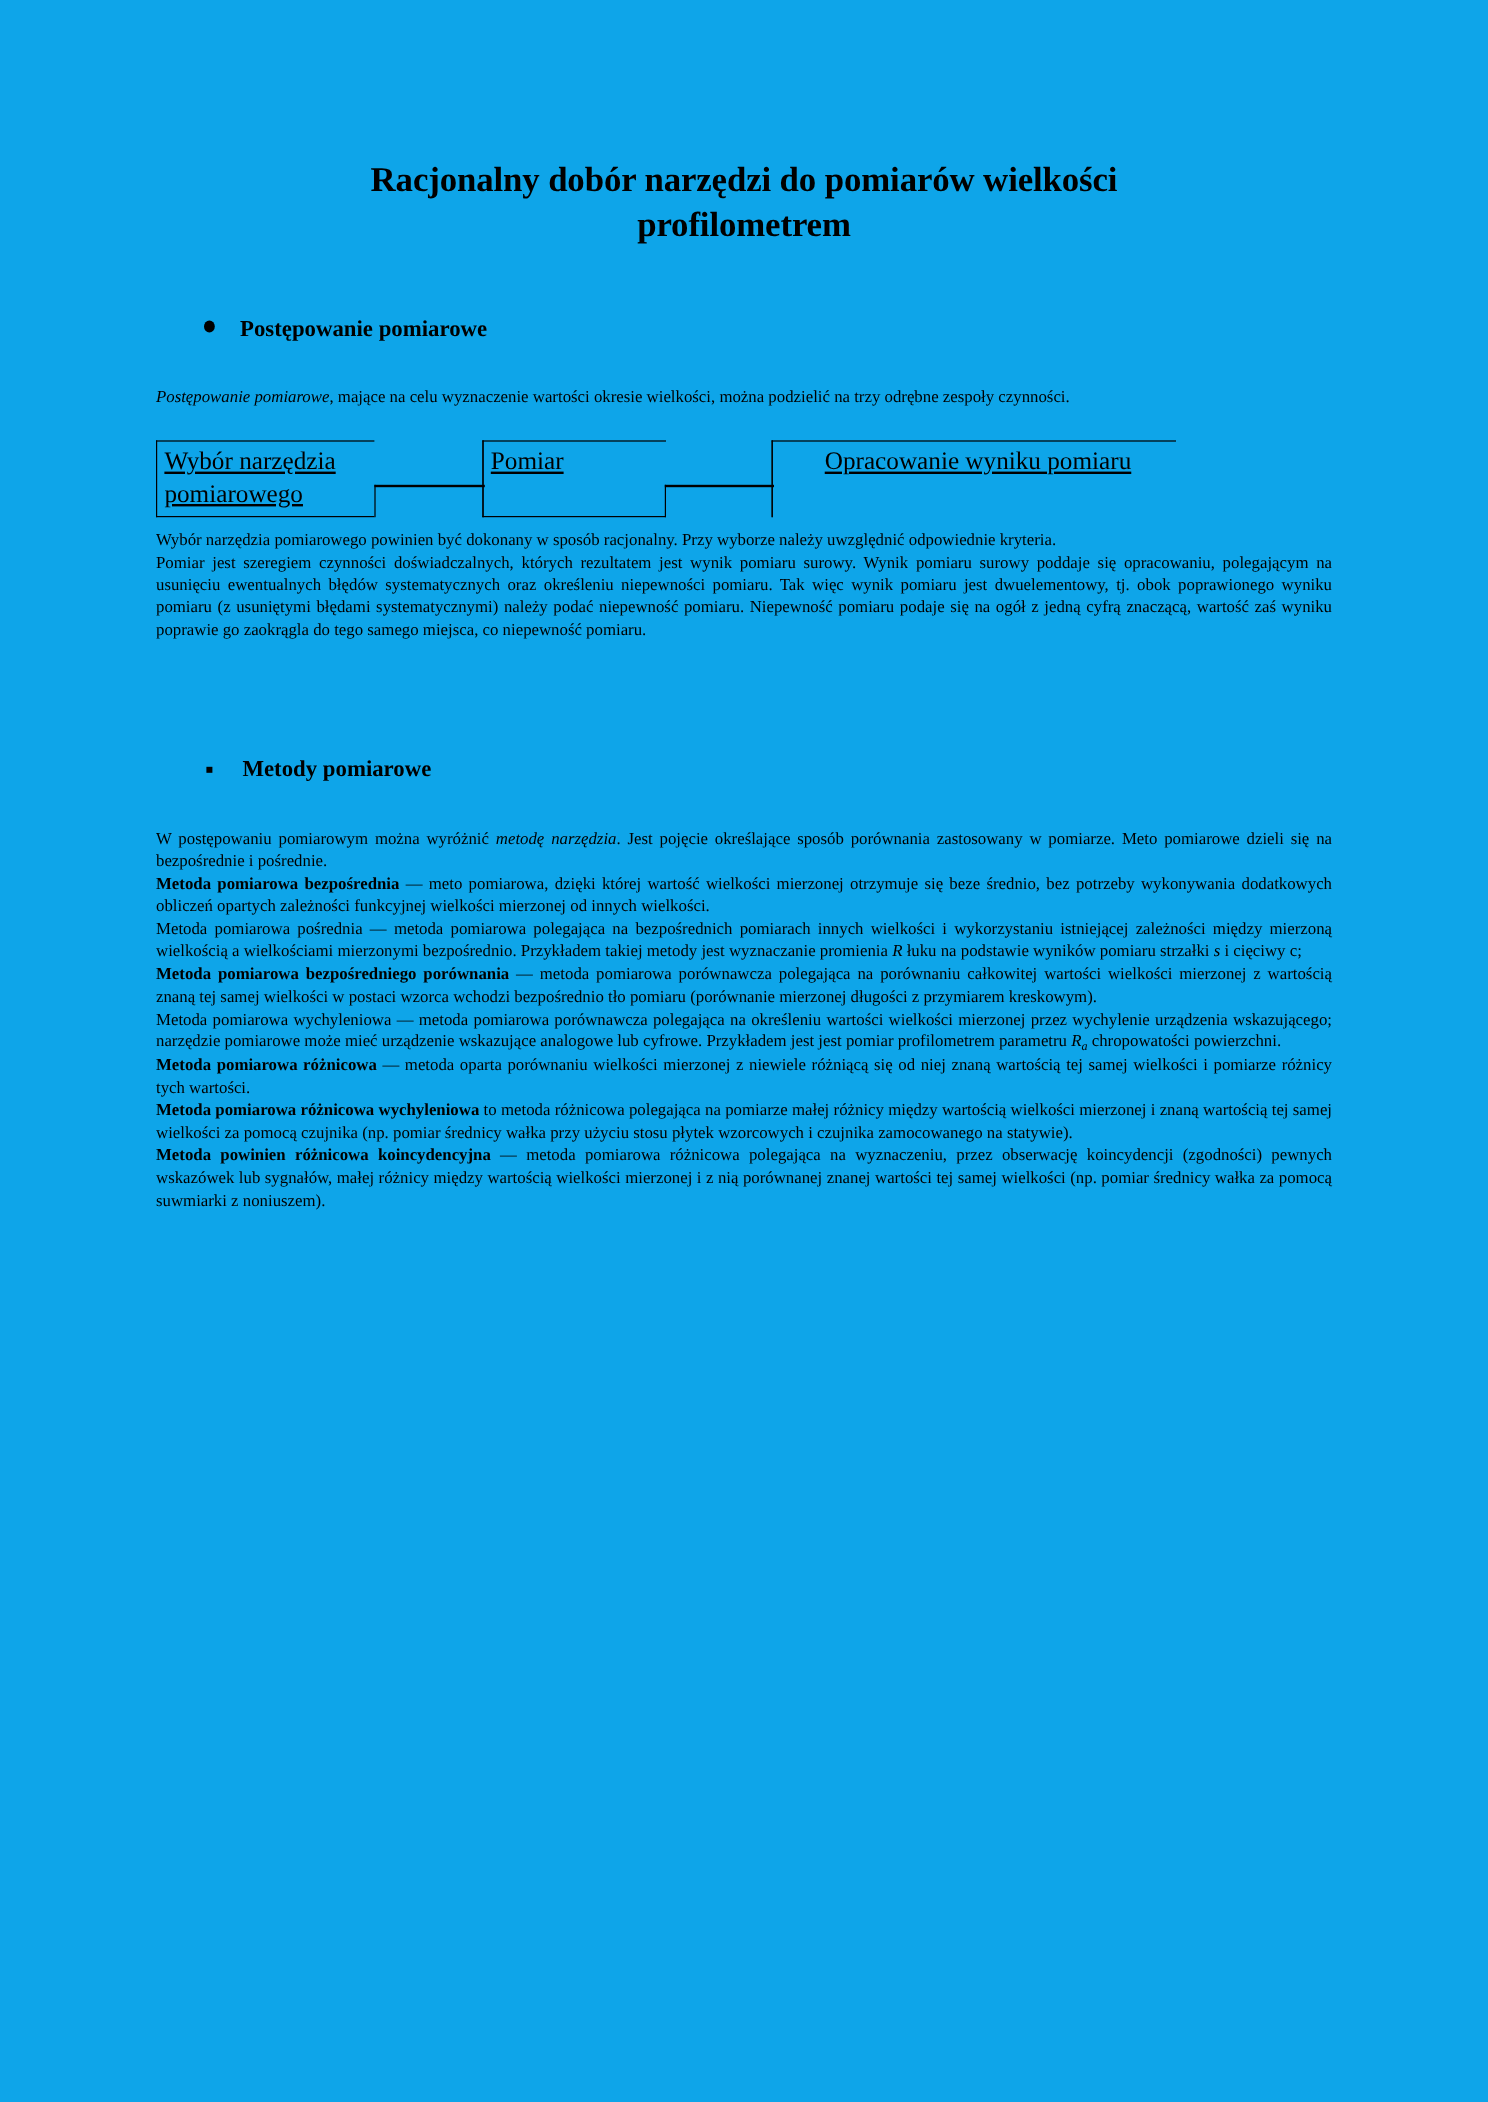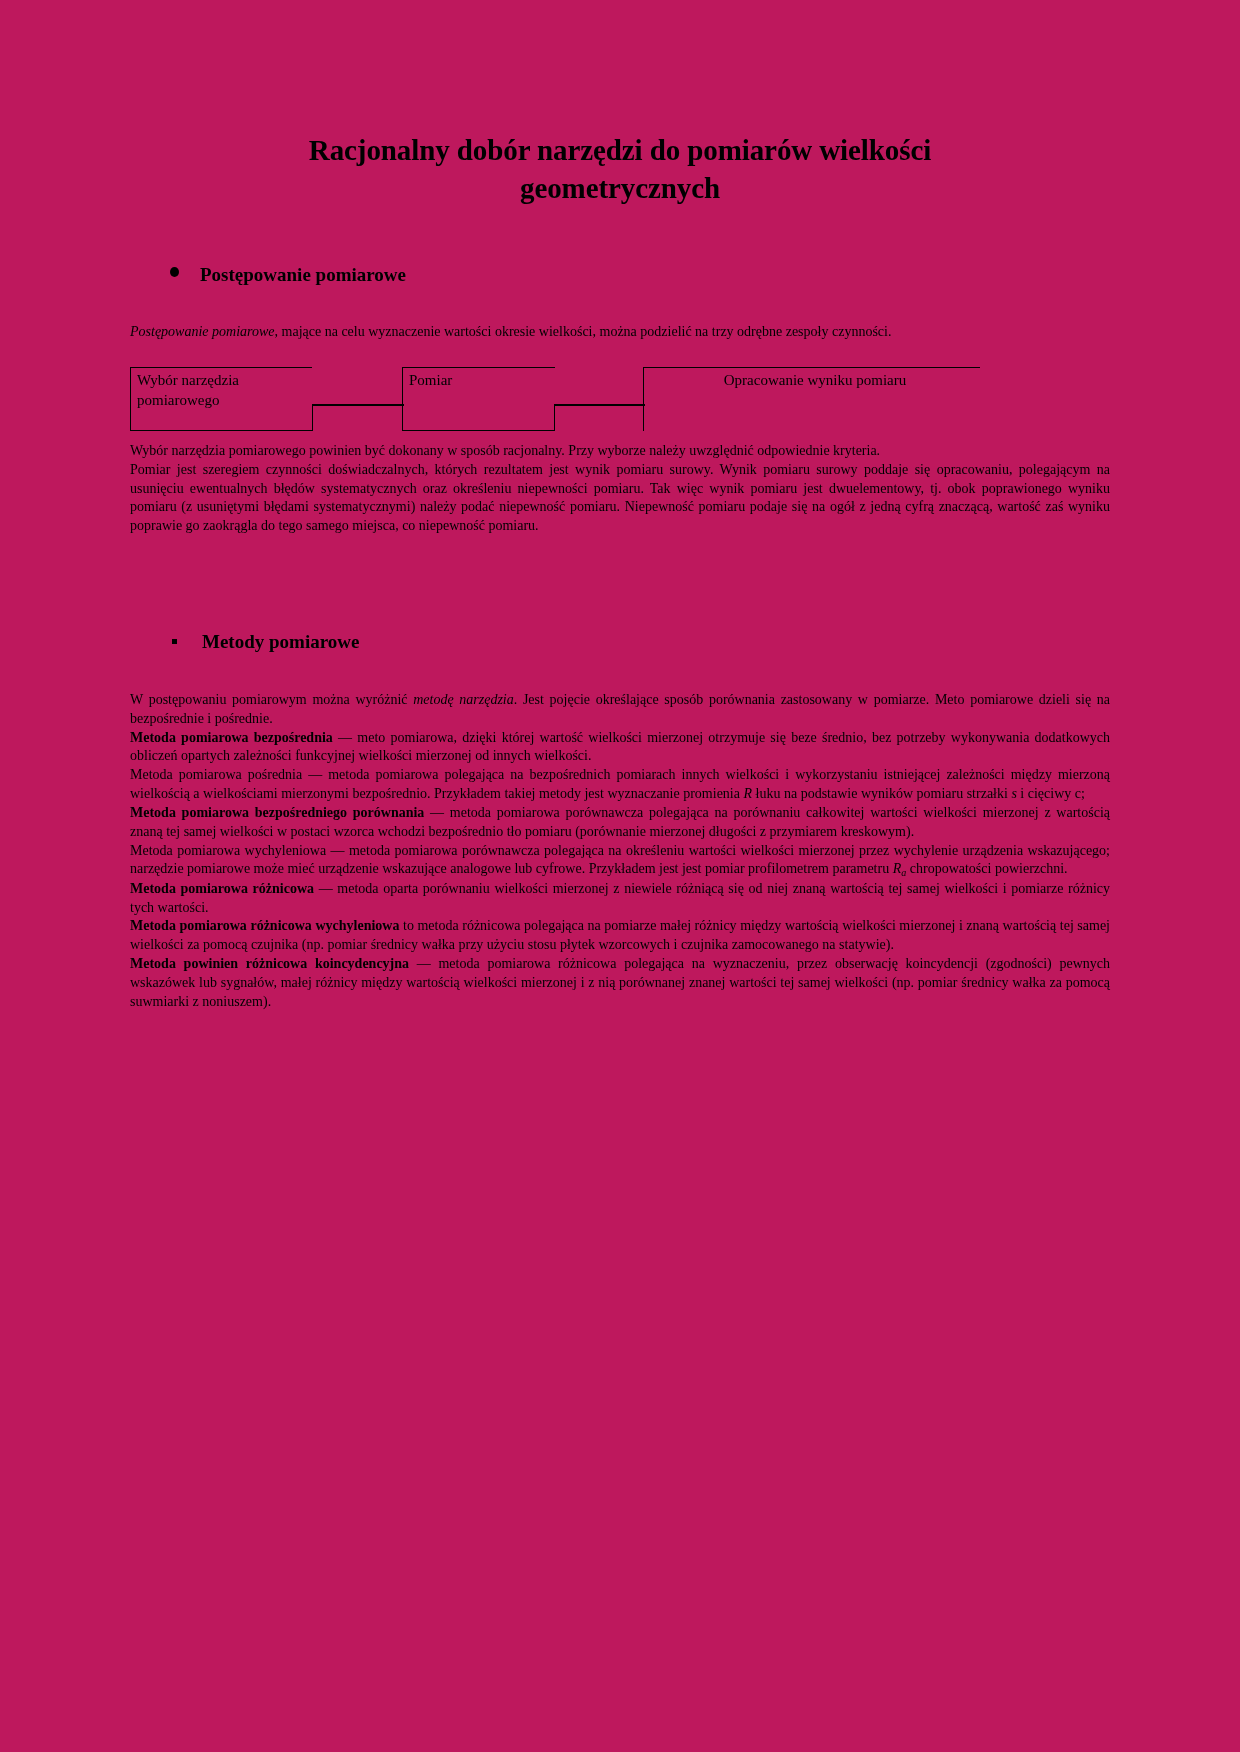--- a/index.html
+++ b/index.html
@@ -5,21 +5,21 @@
   html, body {
     margin: 0;
     padding: 0;
     background: #ffffff;
   }
   .page {
     position: relative;
     width: 1240px;
     height: 1752px;
     margin: 0 auto;
-    background: #be185d;
+    background: #0ea5e9;
     font-family: "Liberation Serif", "DejaVu Serif", serif;
     color: #000000;
     box-sizing: border-box;
     overflow: hidden;
   }
   .content {
     position: absolute;
     left: 130px;
     top: 0;
     width: 980px;
@@ -89,24 +89,25 @@
     height: 64px;
     margin-top: 25px;
     margin-bottom: 0;
   }
   .dbox {
     position: absolute;
     top: 0;
     border: 1.6px solid #000;
     border-right: none;
     box-sizing: border-box;
-    font-size: 15px;
+    font-size: 21px;
     line-height: 1.30;
     padding: 3px 0 0 6px;
     height: 64px;
+    text-decoration: underline;
   }
   .dbox.b1 { left: 0; width: 182px; }
   .dbox.b2 { left: 272px; width: 153px; }
   .dbox.b3 { left: 513px; width: 337px; border-bottom: none; text-align: center; }
 
   .dbox .dtext { display: block; }
 
   .dconn {
     position: absolute;
     height: 0;
@@ -128,21 +129,21 @@
   .dtick.t6 { left: 513px; top: 37px; height: 27px; }
 </style>
 </head>
 <body>
 
 <div class="page">
   <div class="content">
 
     <h1 class="doc-title">
       <span>Racjonalny dobór narzędzi do pomiarów wielkości</span>
-      <span class="line2">geometrycznych</span>
+      <span class="line2">profilometrem</span>
     </h1>
 
     <div class="bullet-heading first">
       <span class="bullet-round"></span>
       <span>Postępowanie pomiarowe</span>
     </div>
 
     <p class="body intro">
       <em class="it">Postępowanie pomiarowe</em><span>, mające na celu wyznaczenie wartości okresie wielkości, można podzielić na trzy odrębne zespoły czynności.</span>
     </p>

